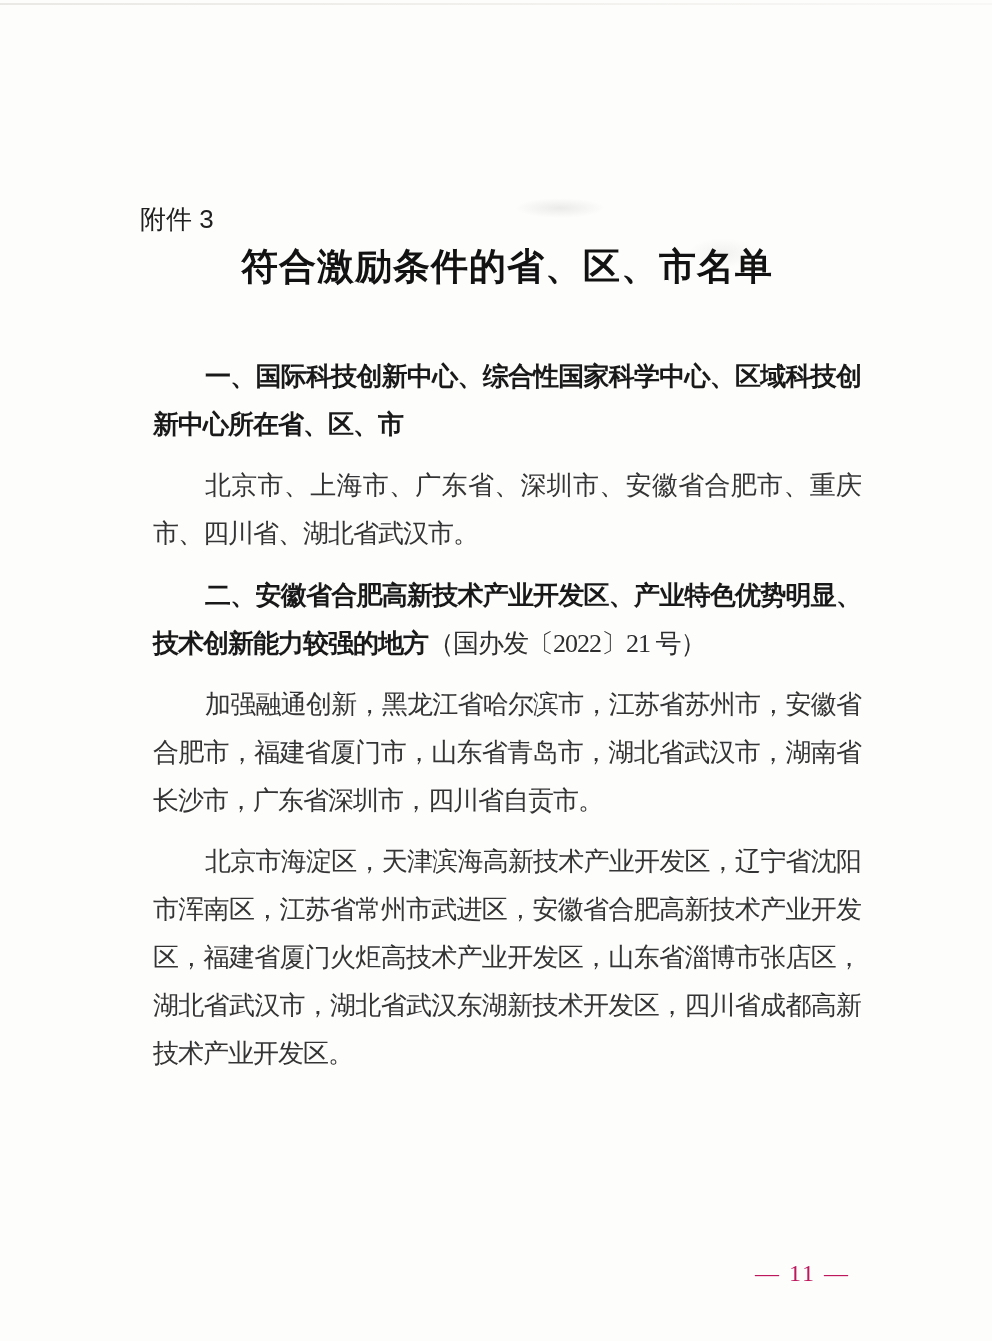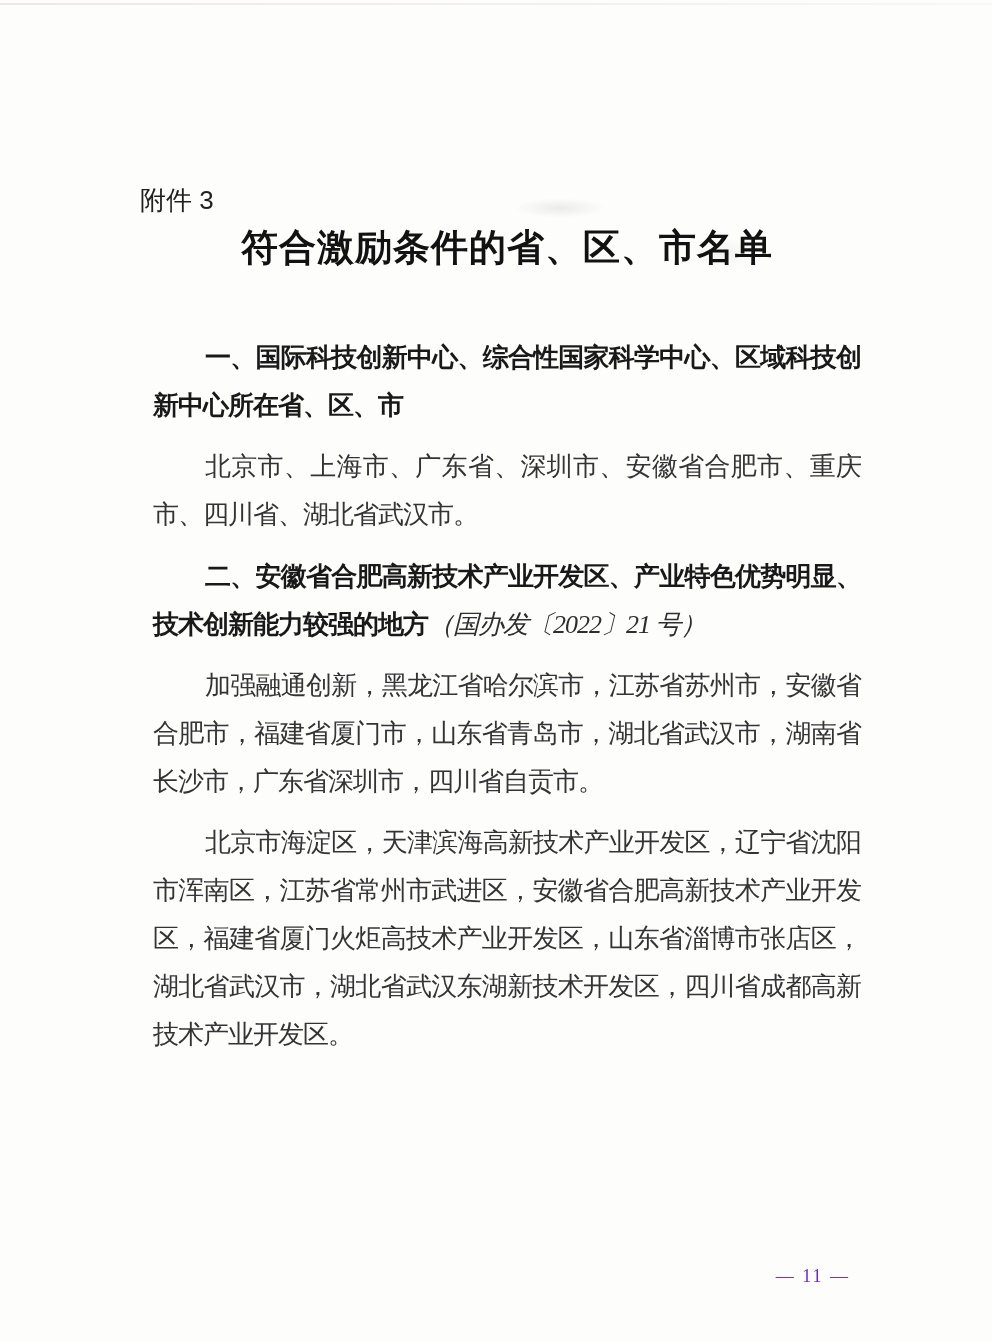--- a/index.html
+++ b/index.html
@@ -38,20 +38,21 @@
     position: absolute;
     left: 140px;
     top: 183px;
     width: 734px;
   }
   .attachment-label {
     font-family: "Liberation Sans", sans-serif;
     font-size: 26px;
     line-height: 34px;
     color: #1f1f1f;
+    margin-top: 19px;
   }
   .doc-title {
     margin-top: 10px;
     text-align: center;
     font-family: Liberation Mono, monospace;
     font-weight: bold;
     font-size: 37px;
     line-height: 46px;
     letter-spacing: 1px;
     color: #121212;
@@ -70,34 +71,33 @@
   }
   .section-heading {
     font-family: "Liberation Sans", sans-serif;
     font-weight: bold;
     color: #191919;
   }
   .section-heading .citation {
     font-family: "Liberation Serif", serif;
     font-weight: normal;
     color: #2e2e2e;
-    font-style: italic;
   }
   .section-body {
     font-family: Liberation Serif, serif;
     color: #343434;
   }
   .page-number {
     position: absolute;
     right: 142px;
     bottom: 54px;
     font-family: "Liberation Serif", serif;
-    font-size: 18px;
+    font-size: 24px;
     letter-spacing: 2px;
-    color: #6d28d9;
+    color: #be185d;
   }
 </style>
 </head>
 <body>
 
 <div class="page">
   <div class="scan-top-line"></div>
   <div class="smudge-a"></div>
   <div class="smudge-b"></div>
 

